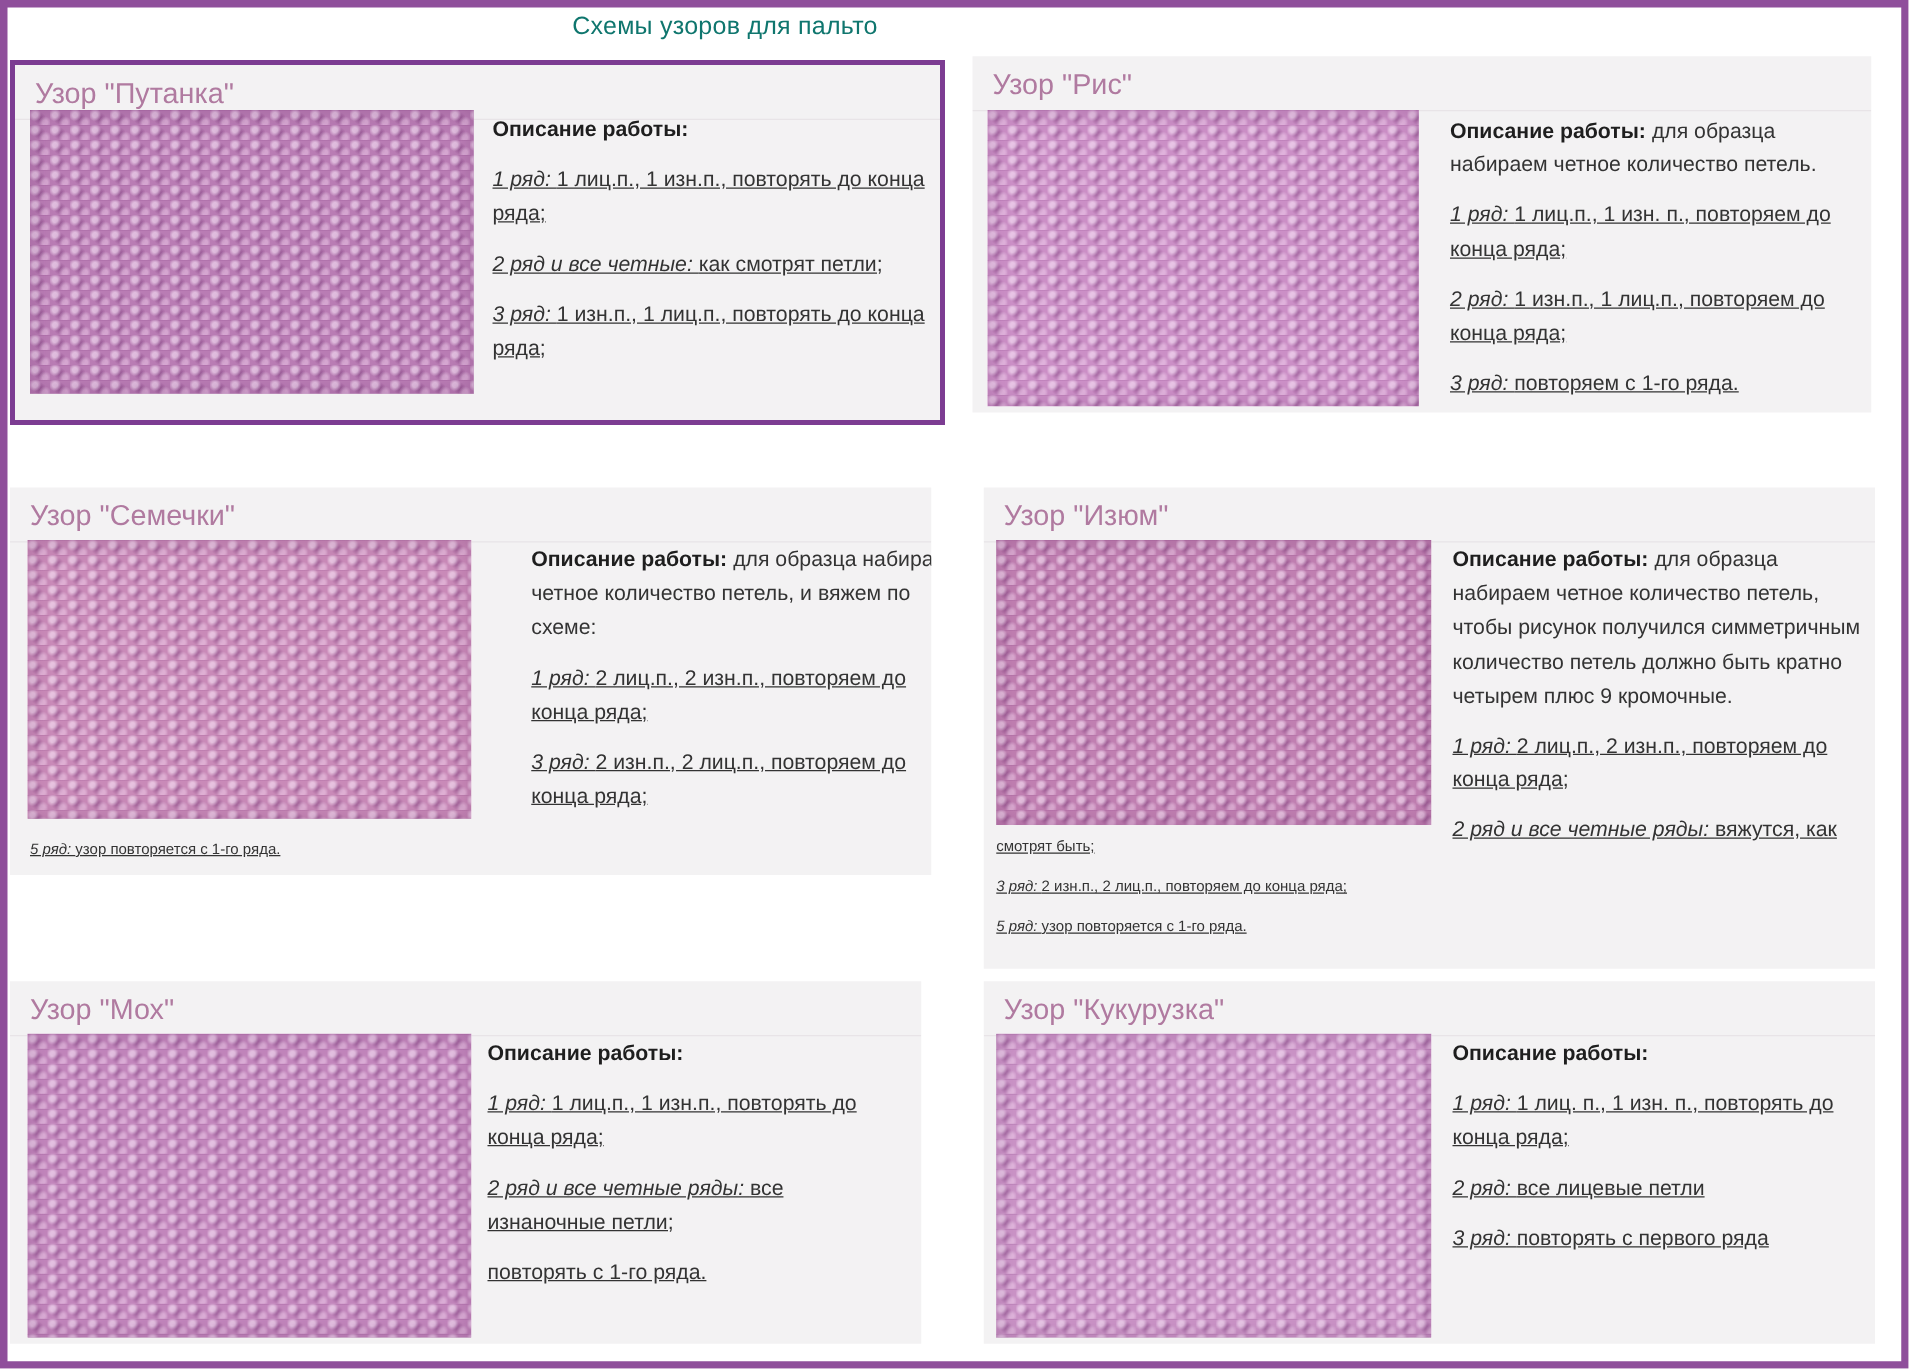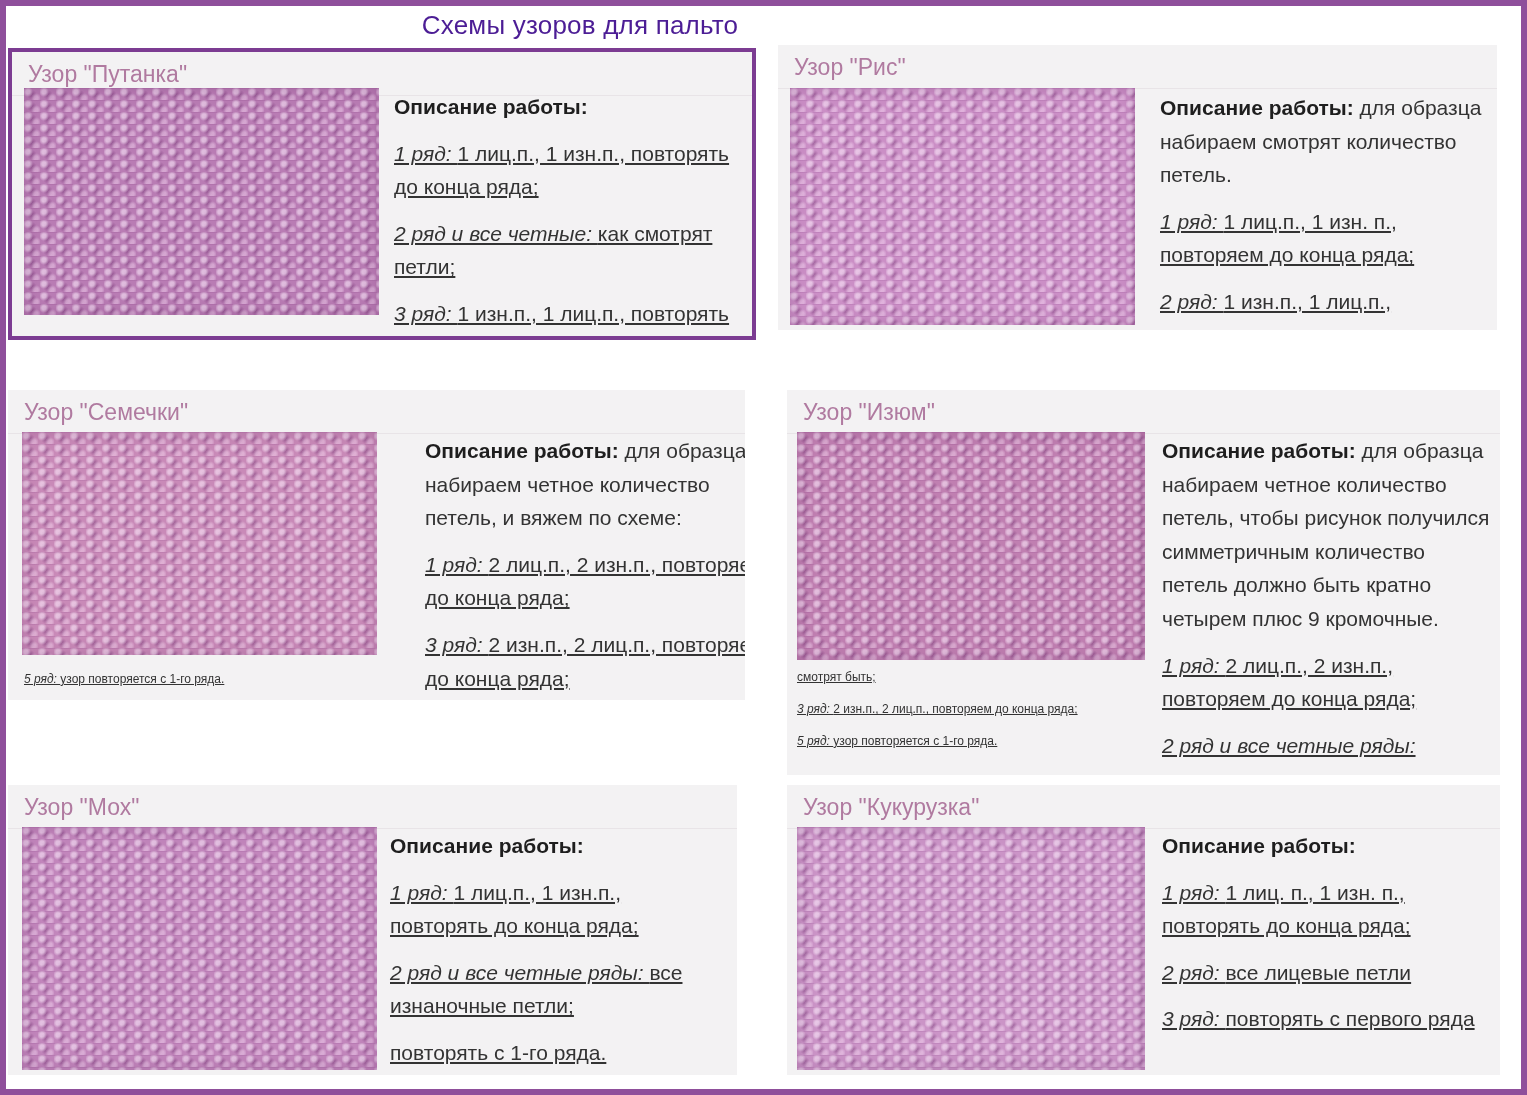--- a/index.html
+++ b/index.html
@@ -15,22 +15,22 @@
   .outer-frame {
     position:absolute; inset:0;
     border:6px solid #8f4f9b;
     pointer-events:none;
     z-index:5;
   }
 
   .page-title {
     position:absolute; top:10px; left:0; width:1160px;
     text-align:center;
-    font-size:26px;
-    color:#4c1d95;
+    font-size:20px;
+    color:#0f766e;
     letter-spacing:0.2px;
   }
 
   .panel {
     position:absolute;
     background:#f3f2f3;
     overflow:hidden;
   }
   .panel-header {
     font-size:23px;
@@ -44,21 +44,21 @@
     background-color:#c286bc;
     background-image:
       radial-gradient(circle at 4px 4px, rgba(255,240,255,0.55) 2px, rgba(255,255,255,0) 5px),
       radial-gradient(circle at 12px 10px, rgba(255,230,252,0.40) 2px, rgba(255,255,255,0) 5px),
       radial-gradient(circle at 8px 7px, rgba(105,40,105,0.35) 1.5px, rgba(105,40,105,0) 5px),
       repeating-linear-gradient(180deg, rgba(120,50,120,0.12) 0 1px, rgba(255,255,255,0) 1px 12px);
     background-size:16px 12px, 16px 12px, 16px 12px, auto;
     box-shadow:inset 0 0 18px rgba(90,30,90,0.25);
   }
 
-  .text-col { position:absolute; font-size:21px; line-height:1.6; }
+  .text-col { position:absolute; font-size:17px; line-height:1.6; }
   .below-rows { position:absolute; font-size:12px; line-height:1.6; }
 
   .desc { margin:0 0 13px 0; }
   .desc b { color:#1e1e1e; }
   .row { margin:0 0 13px 0;text-decoration:underline; }
   .row-label { font-style:italic; }
 
   
   .p1 { left:8px;  top:48px;  width:740px; height:284px; border:4px solid #7c3c92; }
   .p2 { left:778px; top:45px;  width:719px; height:285px; }
@@ -102,21 +102,21 @@
           <p class="row"><i class="row-label">2 ряд и все четные: </i>как смотрят петли;</p>
           <p class="row"><i class="row-label">3 ряд: </i>1 изн.п., 1 лиц.п., повторять до конца ряда;</p>
         </div>
     </div>
   </div>
 
   <div class="panel p2">
     <div class="panel-header">Узор "Рис"</div>
     <div class="knit"></div>
     <div class="text-col">
-      <p class="desc"><b>Описание работы:</b> <span>для образца набираем смотрят количество петель.</span></p>
+      <p class="desc"><b>Описание работы:</b> <span>для образца набираем четное количество петель.</span></p>
       <div>
           <p class="row"><i class="row-label">1 ряд: </i>1 лиц.п., 1 изн. п., повторяем до конца ряда;</p>
           <p class="row"><i class="row-label">2 ряд: </i>1 изн.п., 1 лиц.п., повторяем до конца ряда;</p>
           <p class="row"><i class="row-label">3 ряд: </i>повторяем с 1-го ряда.</p>
         </div>
     </div>
   </div>
 
   <div class="panel p3">
     <div class="panel-header">Узор "Семечки"</div>

